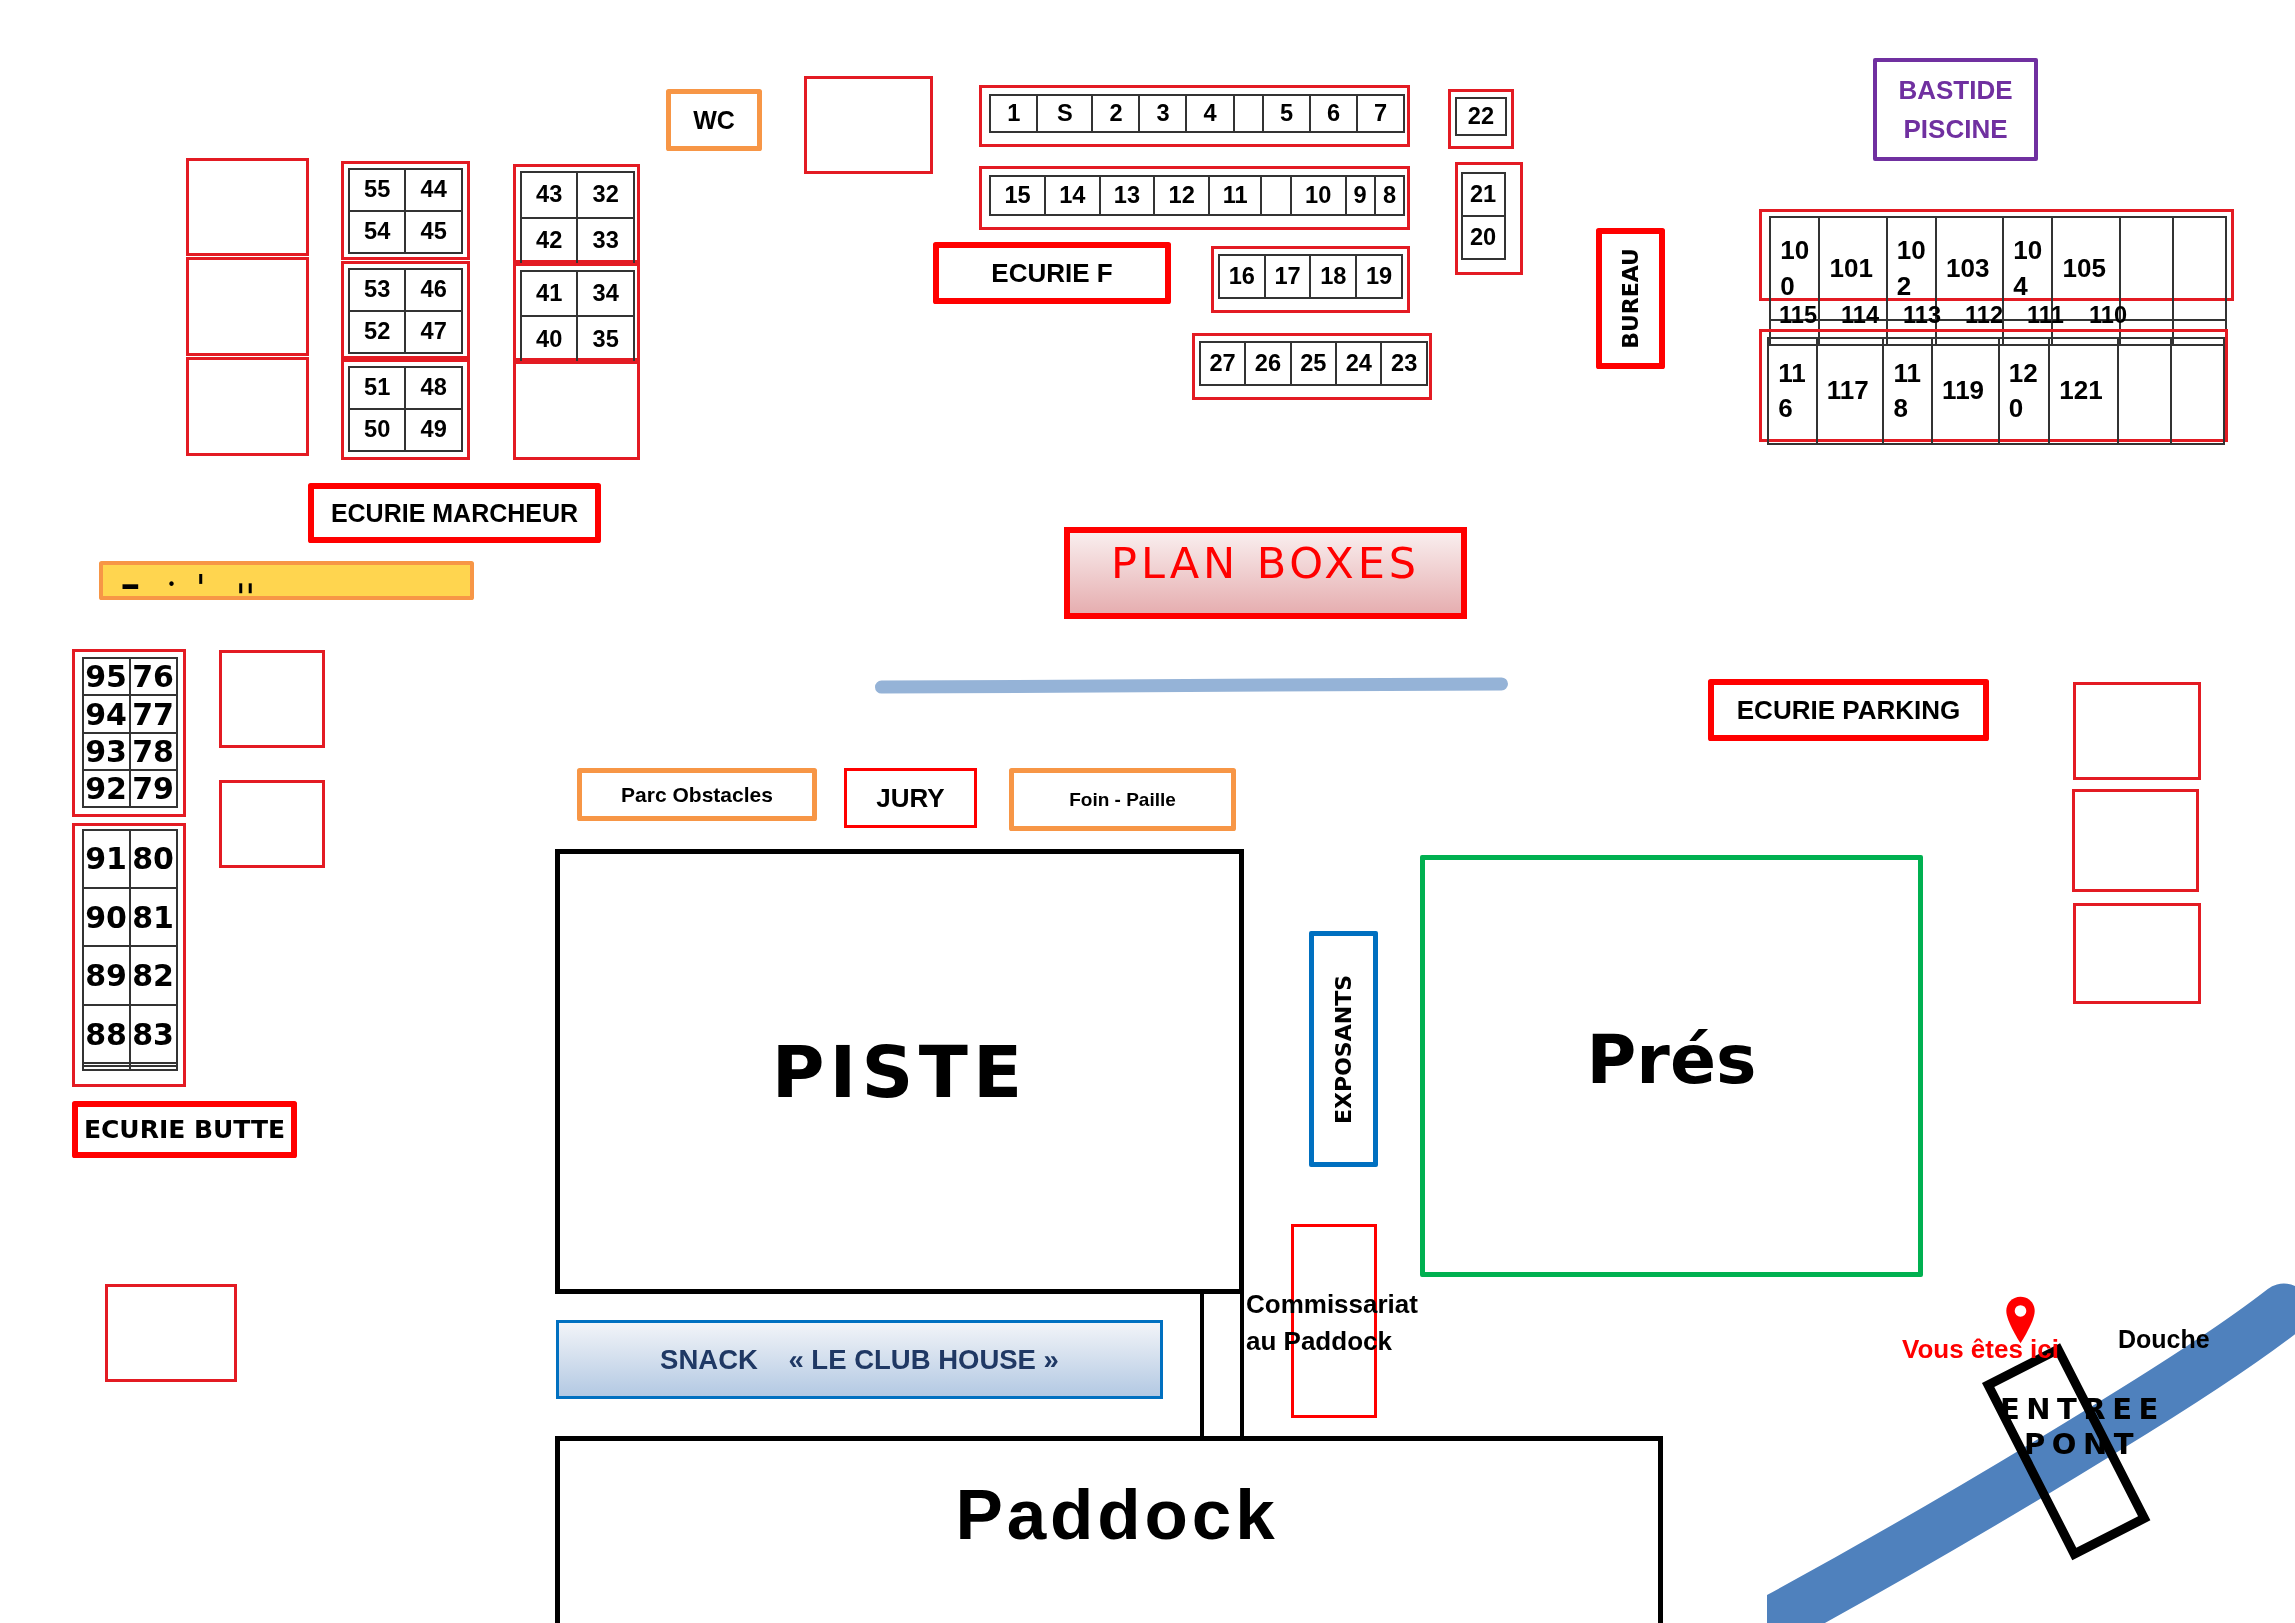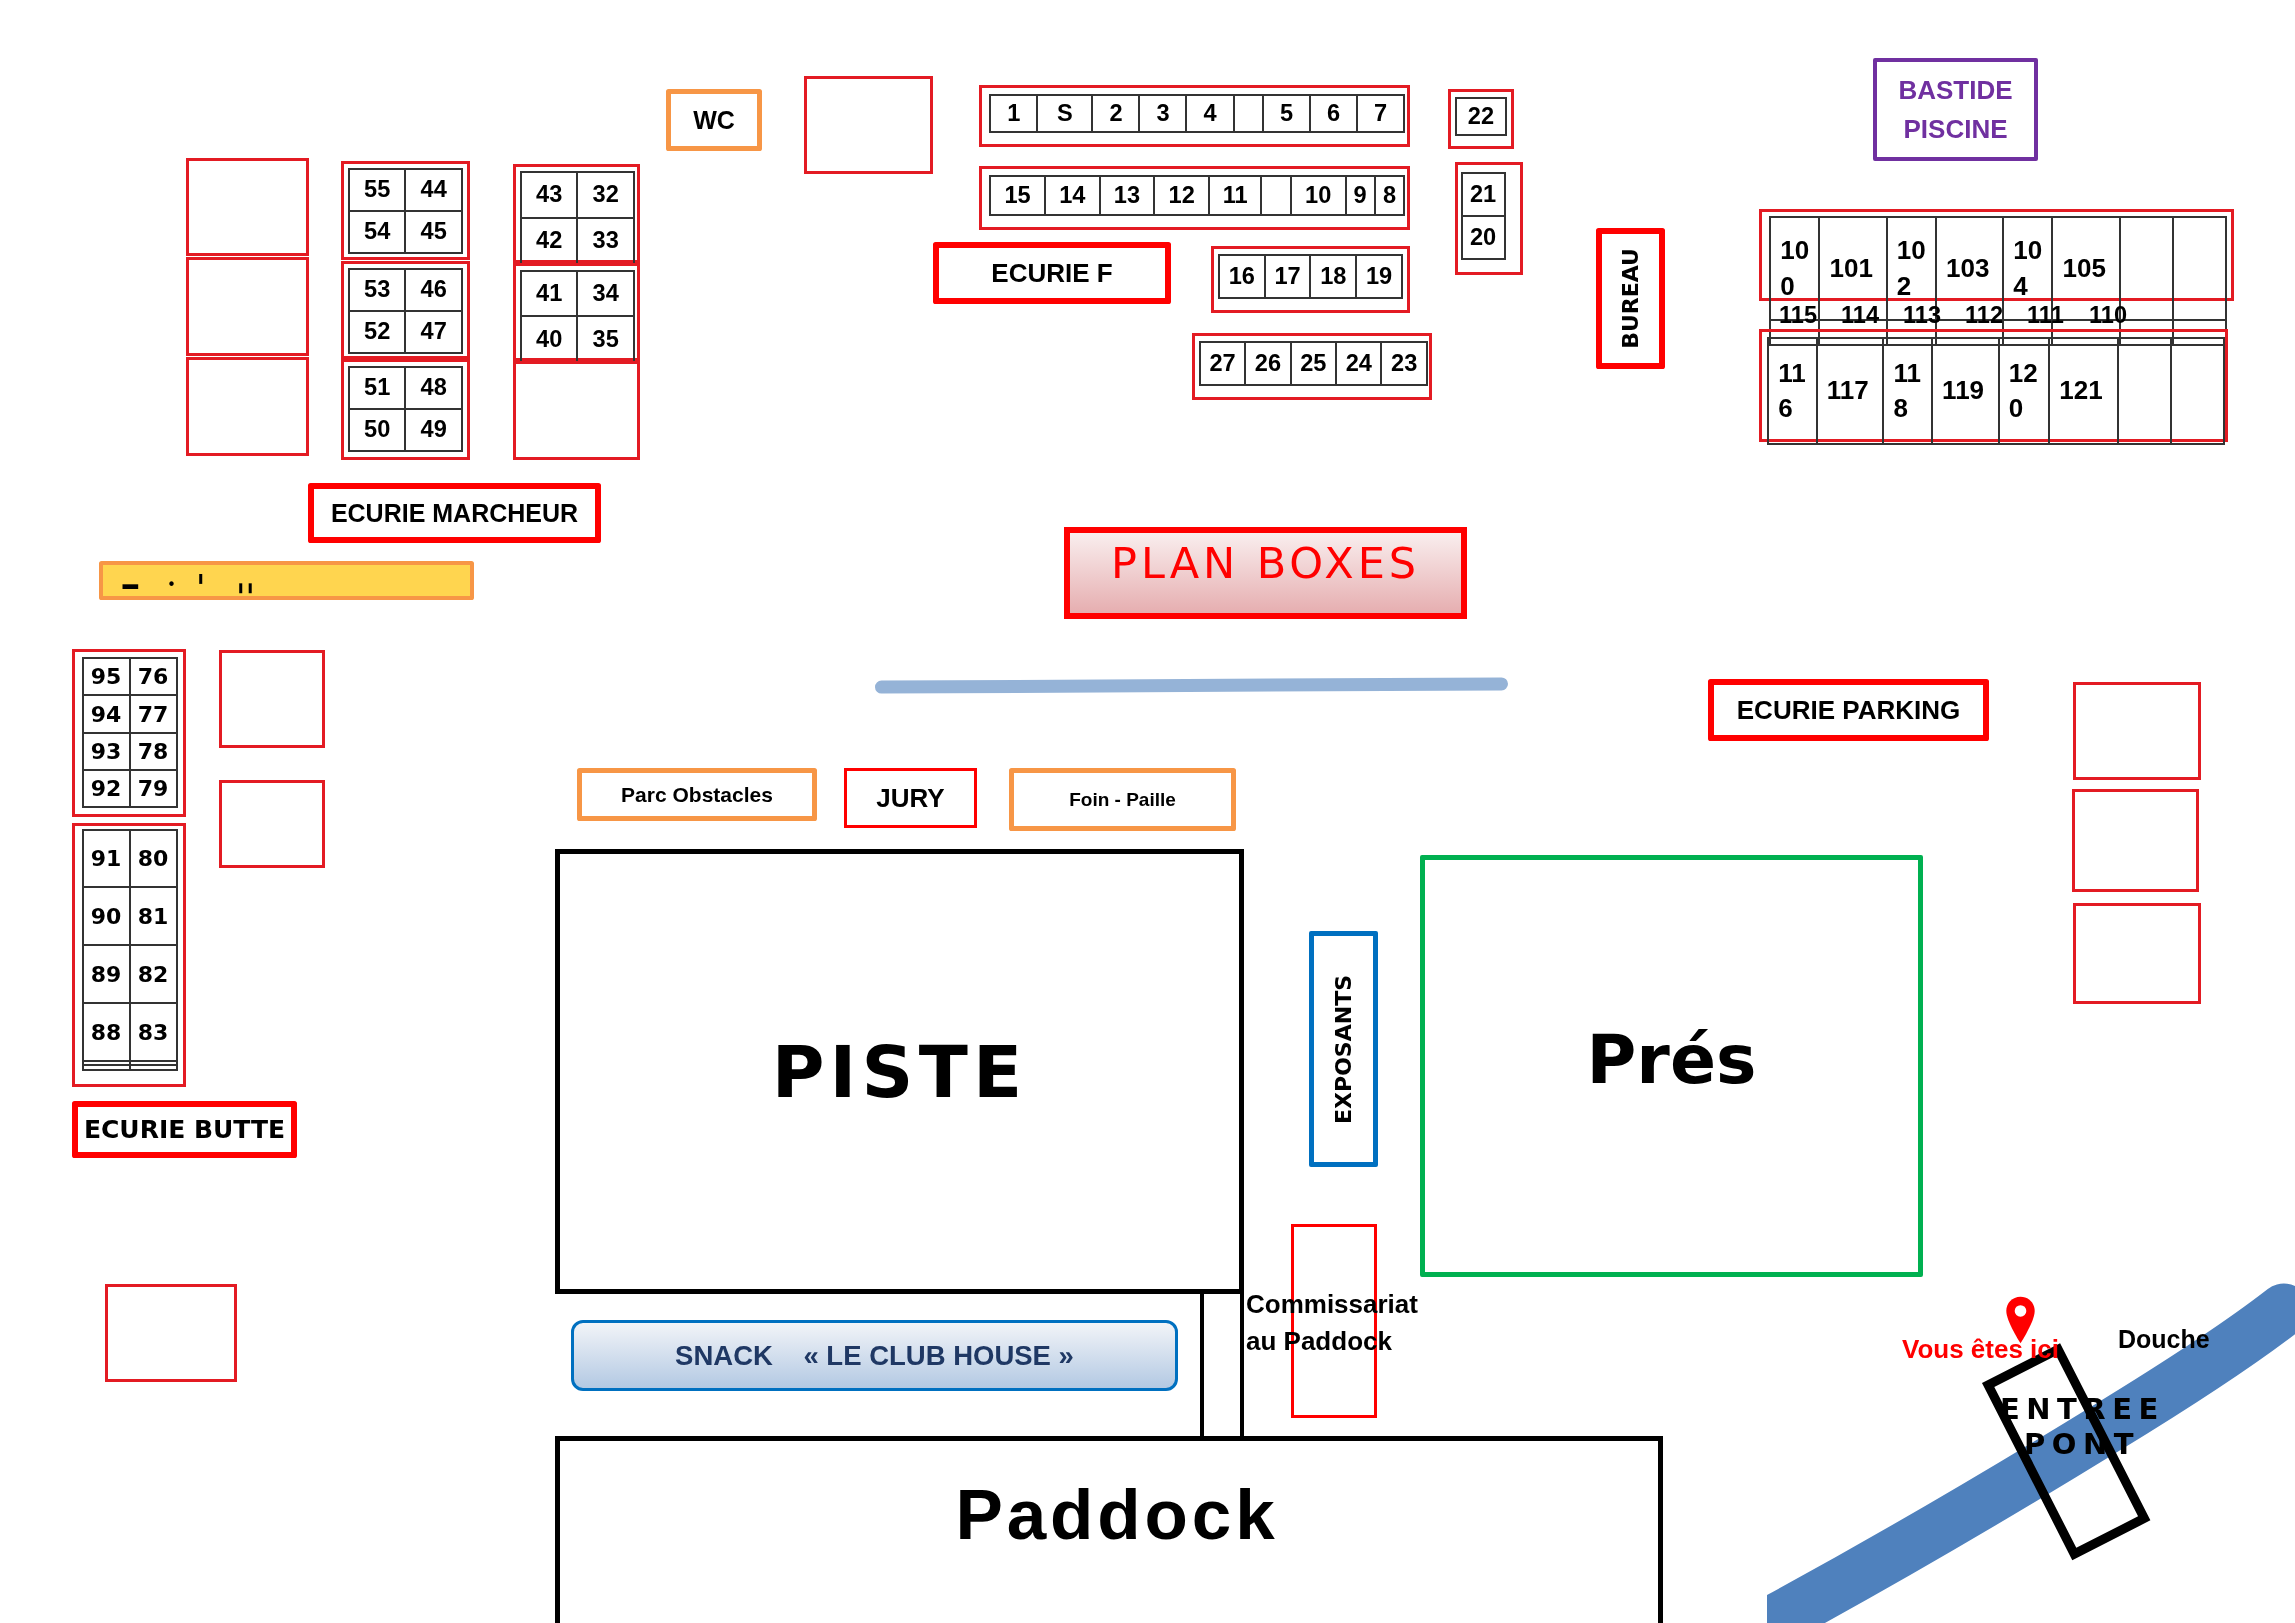--- a/index.html
+++ b/index.html
@@ -7,21 +7,21 @@
          font-family:"Liberation Sans", sans-serif; color:#000; }
   .abs { position:absolute; box-sizing:border-box; }
   .red-thin { border:3.3px solid #e31b23; }
   .red-thick { border:6.5px solid #ff0000; border-radius:2.6px; }
   .orange { border:5.9px solid #f79646; border-radius:2.6px; }
   .label { display:flex; align-items:center; justify-content:center; font-weight:bold; text-align:center; }
   .grid { position:absolute; box-sizing:border-box; border-collapse:collapse; }
   .grid td { border:2px solid #333; text-align:center; vertical-align:middle; padding:0;
              font-weight:bold; font-family:"Liberation Sans", sans-serif; }
   .g-lato td { font-size:23.6px; }
-  .g-dv td { font-size:22px; font-family:"DejaVu Sans", sans-serif; }
+  .g-dv td { font-size:30px; font-family:"DejaVu Sans", sans-serif; }
   .g-stack td { font-size:26px; text-align:left; padding-left:9.2px; line-height:1.35; }
   .bottom-labels { position:absolute; display:flex; font-weight:bold; font-size:23.6px; }
   .bottom-labels span { display:block; text-align:left; }
   .vert { writing-mode:vertical-rl; transform:rotate(180deg); }
 </style>
 </head>
 <body>
 
 <div class="abs red-thin" style="left:186px;top:158px;width:123px;height:98px;"></div>
 <div class="abs red-thin" style="left:186px;top:257px;width:123px;height:99px;"></div>
@@ -360,21 +360,21 @@
 </div>
 
 <div class="abs" style="left:1291px;top:1224px;width:86px;height:194px;border:3.9px solid #ff0000;"></div>
 <div class="abs" style="left:1246px;top:1286px;font-size:26px;font-weight:bold;line-height:37px;">
   <div>Commissariat</div>
   <div>au Paddock</div>
 </div>
 
 <div class="abs" style="left:1200px;top:1294px;width:44px;height:144px;border-left:4.6px solid #000;border-right:4.6px solid #000;"></div>
 
-<div class="abs label" style="left:571px;top:1320px;width:607px;height:71px;border:3.9px solid #0070c0;border-radius:12px;background:linear-gradient(#f2f4f8,#b3c9e3);font-size:27.5px;color:#1f3864;">
+<div class="abs label" style="left:556px;top:1320px;width:607px;height:79px;border:3.9px solid #0070c0;border-radius:0;background:linear-gradient(#f2f4f8,#b3c9e3);font-size:27.5px;color:#1f3864;">
   <span style="white-space:pre;">SNACK    « LE CLUB HOUSE »</span>
 </div>
 
 <div class="abs" style="left:555px;top:1436px;width:1108px;height:209px;border:5.9px solid #000;border-bottom:none;">
   <span style="position:absolute;left:0;right:0;top:33px;text-align:center;font-family:Liberation Sans, sans-serif;font-weight:bold;font-size:71px;letter-spacing:3.9px;padding-left:16px;">Paddock</span>
 </div>
 
 <svg class="abs" style="left:1767px;top:1244px;" width="528" height="380" viewBox="0 0 807 580">
   <path d="M 18 572 Q 260 440 520 280 Q 700 170 790 100" stroke="#4f81bd" stroke-width="80" fill="none" stroke-linecap="round"></path>
   <rect x="520" y="0" width="150" height="96" fill="none" stroke="#ffc000" stroke-width="6" transform="translate(552,50) rotate(-35) translate(-40,0)"></rect>

